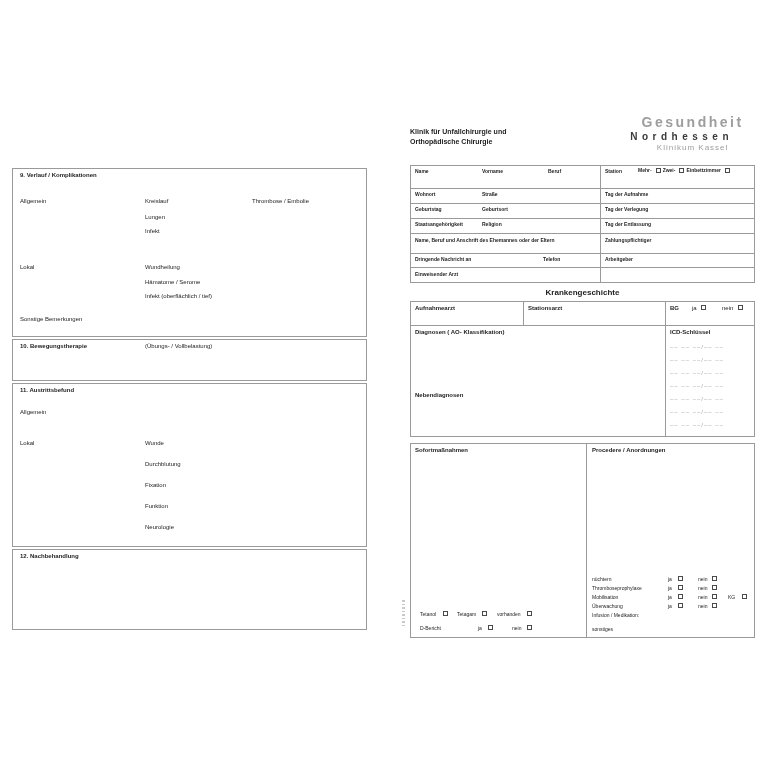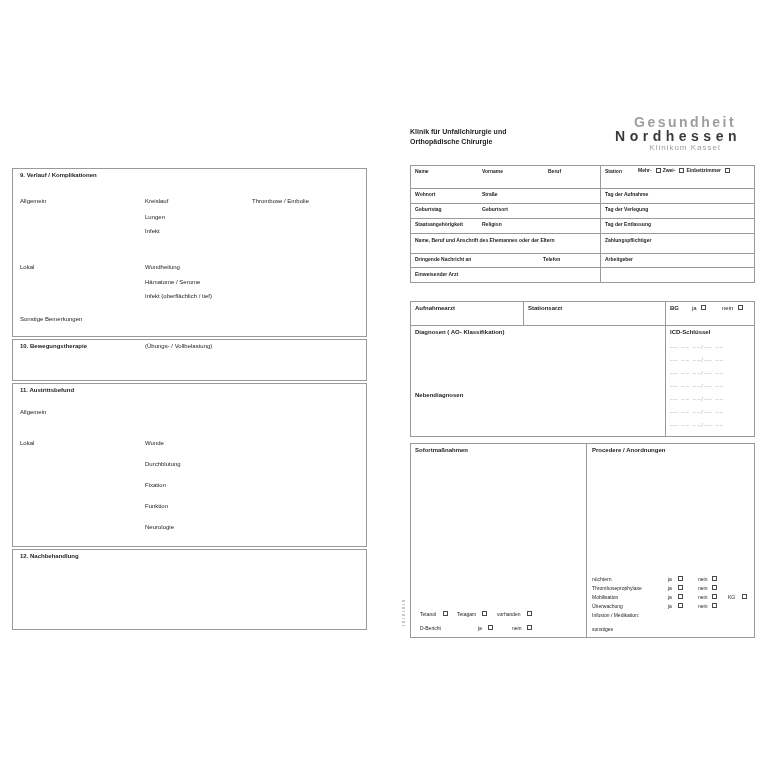--- a/index.html
+++ b/index.html
@@ -10,21 +10,21 @@
   .vline{position:absolute;width:0;border-left:1px solid #9a9a9a;}
   .lbl{position:absolute;font-size:6px;line-height:7px;white-space:nowrap;color:#242424;}
   .b{font-weight:bold;}
   .sm{font-size:5px;line-height:6px;}
   .cb{position:absolute;width:5px;height:5px;border:1px solid #4a4a4a;box-sizing:border-box;background:#fff;}
   .cbi{display:inline-block;width:5px;height:5px;border:1px solid #4a4a4a;box-sizing:border-box;
        vertical-align:-1px;margin-left:2px;background:#fff;}
   .icdline{position:absolute;font-size:6px;letter-spacing:1px;color:#a9a9a9;white-space:nowrap;}
   .logo{position:absolute;right:5px;top:115px;text-align:center;}
   .logo .l1{font-size:14px;font-weight:bold;letter-spacing:2.5px;color:#9d9d9d;line-height:15px;}
-  .logo .l2{font-size:14px;font-weight:bold;letter-spacing:4.5px;color:#3a3a3a;line-height:13px;margin-right:14px;}
+  .logo .l2{font-size:10px;font-weight:bold;letter-spacing:4.5px;color:#3a3a3a;line-height:13px;margin-right:22px;}
   .logo .l3{font-size:8px;letter-spacing:1px;color:#9d9d9d;line-height:10px;}
   .clinic{position:absolute;left:410px;top:127px;font-size:7px;font-weight:bold;line-height:10px;color:#1d1d1d;}
   .kghead{position:absolute;left:410px;top:288px;width:345px;text-align:center;font-size:8px;font-weight:bold;color:#1d1d1d;}
   .vcode{position:absolute;left:402px;top:600px;width:3px;height:26px;
          background:repeating-linear-gradient(#c9c9c9 0 1.5px,#ffffff 1.5px 3.5px);}
   .rowflex{position:absolute;display:flex;align-items:center;gap:2px;font-size:5px;color:#242424;white-space:nowrap;}
 </style>
 </head>
 <body>
 
@@ -100,20 +100,21 @@
   <span class="lbl b sm" style="left:415px;top:221px;">Staatsangehörigkeit</span>
   <span class="lbl b sm" style="left:482px;top:221px;">Religion</span>
   <span class="lbl b sm" style="left:605px;top:221px;">Tag der Entlassung</span>
   <span class="lbl b sm" style="left:415px;top:237px;">Name, Beruf und Anschrift des Ehemannes oder der Eltern</span>
   <span class="lbl b sm" style="left:605px;top:237px;">Zahlungspflichtiger</span>
   <span class="lbl b sm" style="left:415px;top:256px;">Dringende Nachricht an</span>
   <span class="lbl b sm" style="left:543px;top:256px;">Telefon</span>
   <span class="lbl b sm" style="left:605px;top:256px;">Arbeitgeber</span>
   <span class="lbl b sm" style="left:415px;top:271px;">Einweisender Arzt</span>
 
+  <div class="kghead">Krankengeschichte</div>
 
   <div class="box" style="left:410px;top:301px;width:345px;height:136px;"></div>
   <div class="hline" style="left:410px;top:325px;width:345px;"></div>
   <div class="vline" style="left:523px;top:301px;height:24px;"></div>
   <div class="vline" style="left:665px;top:301px;height:136px;"></div>
   <span class="lbl b" style="left:415px;top:305px;">Aufnahmearzt</span>
   <span class="lbl b" style="left:528px;top:305px;">Stationsarzt</span>
   <span class="lbl b" style="left:670px;top:305px;">BG</span>
   <span class="lbl" style="left:692px;top:305px;">ja</span>
   <span class="cb" style="left:701px;top:305px;"></span>

